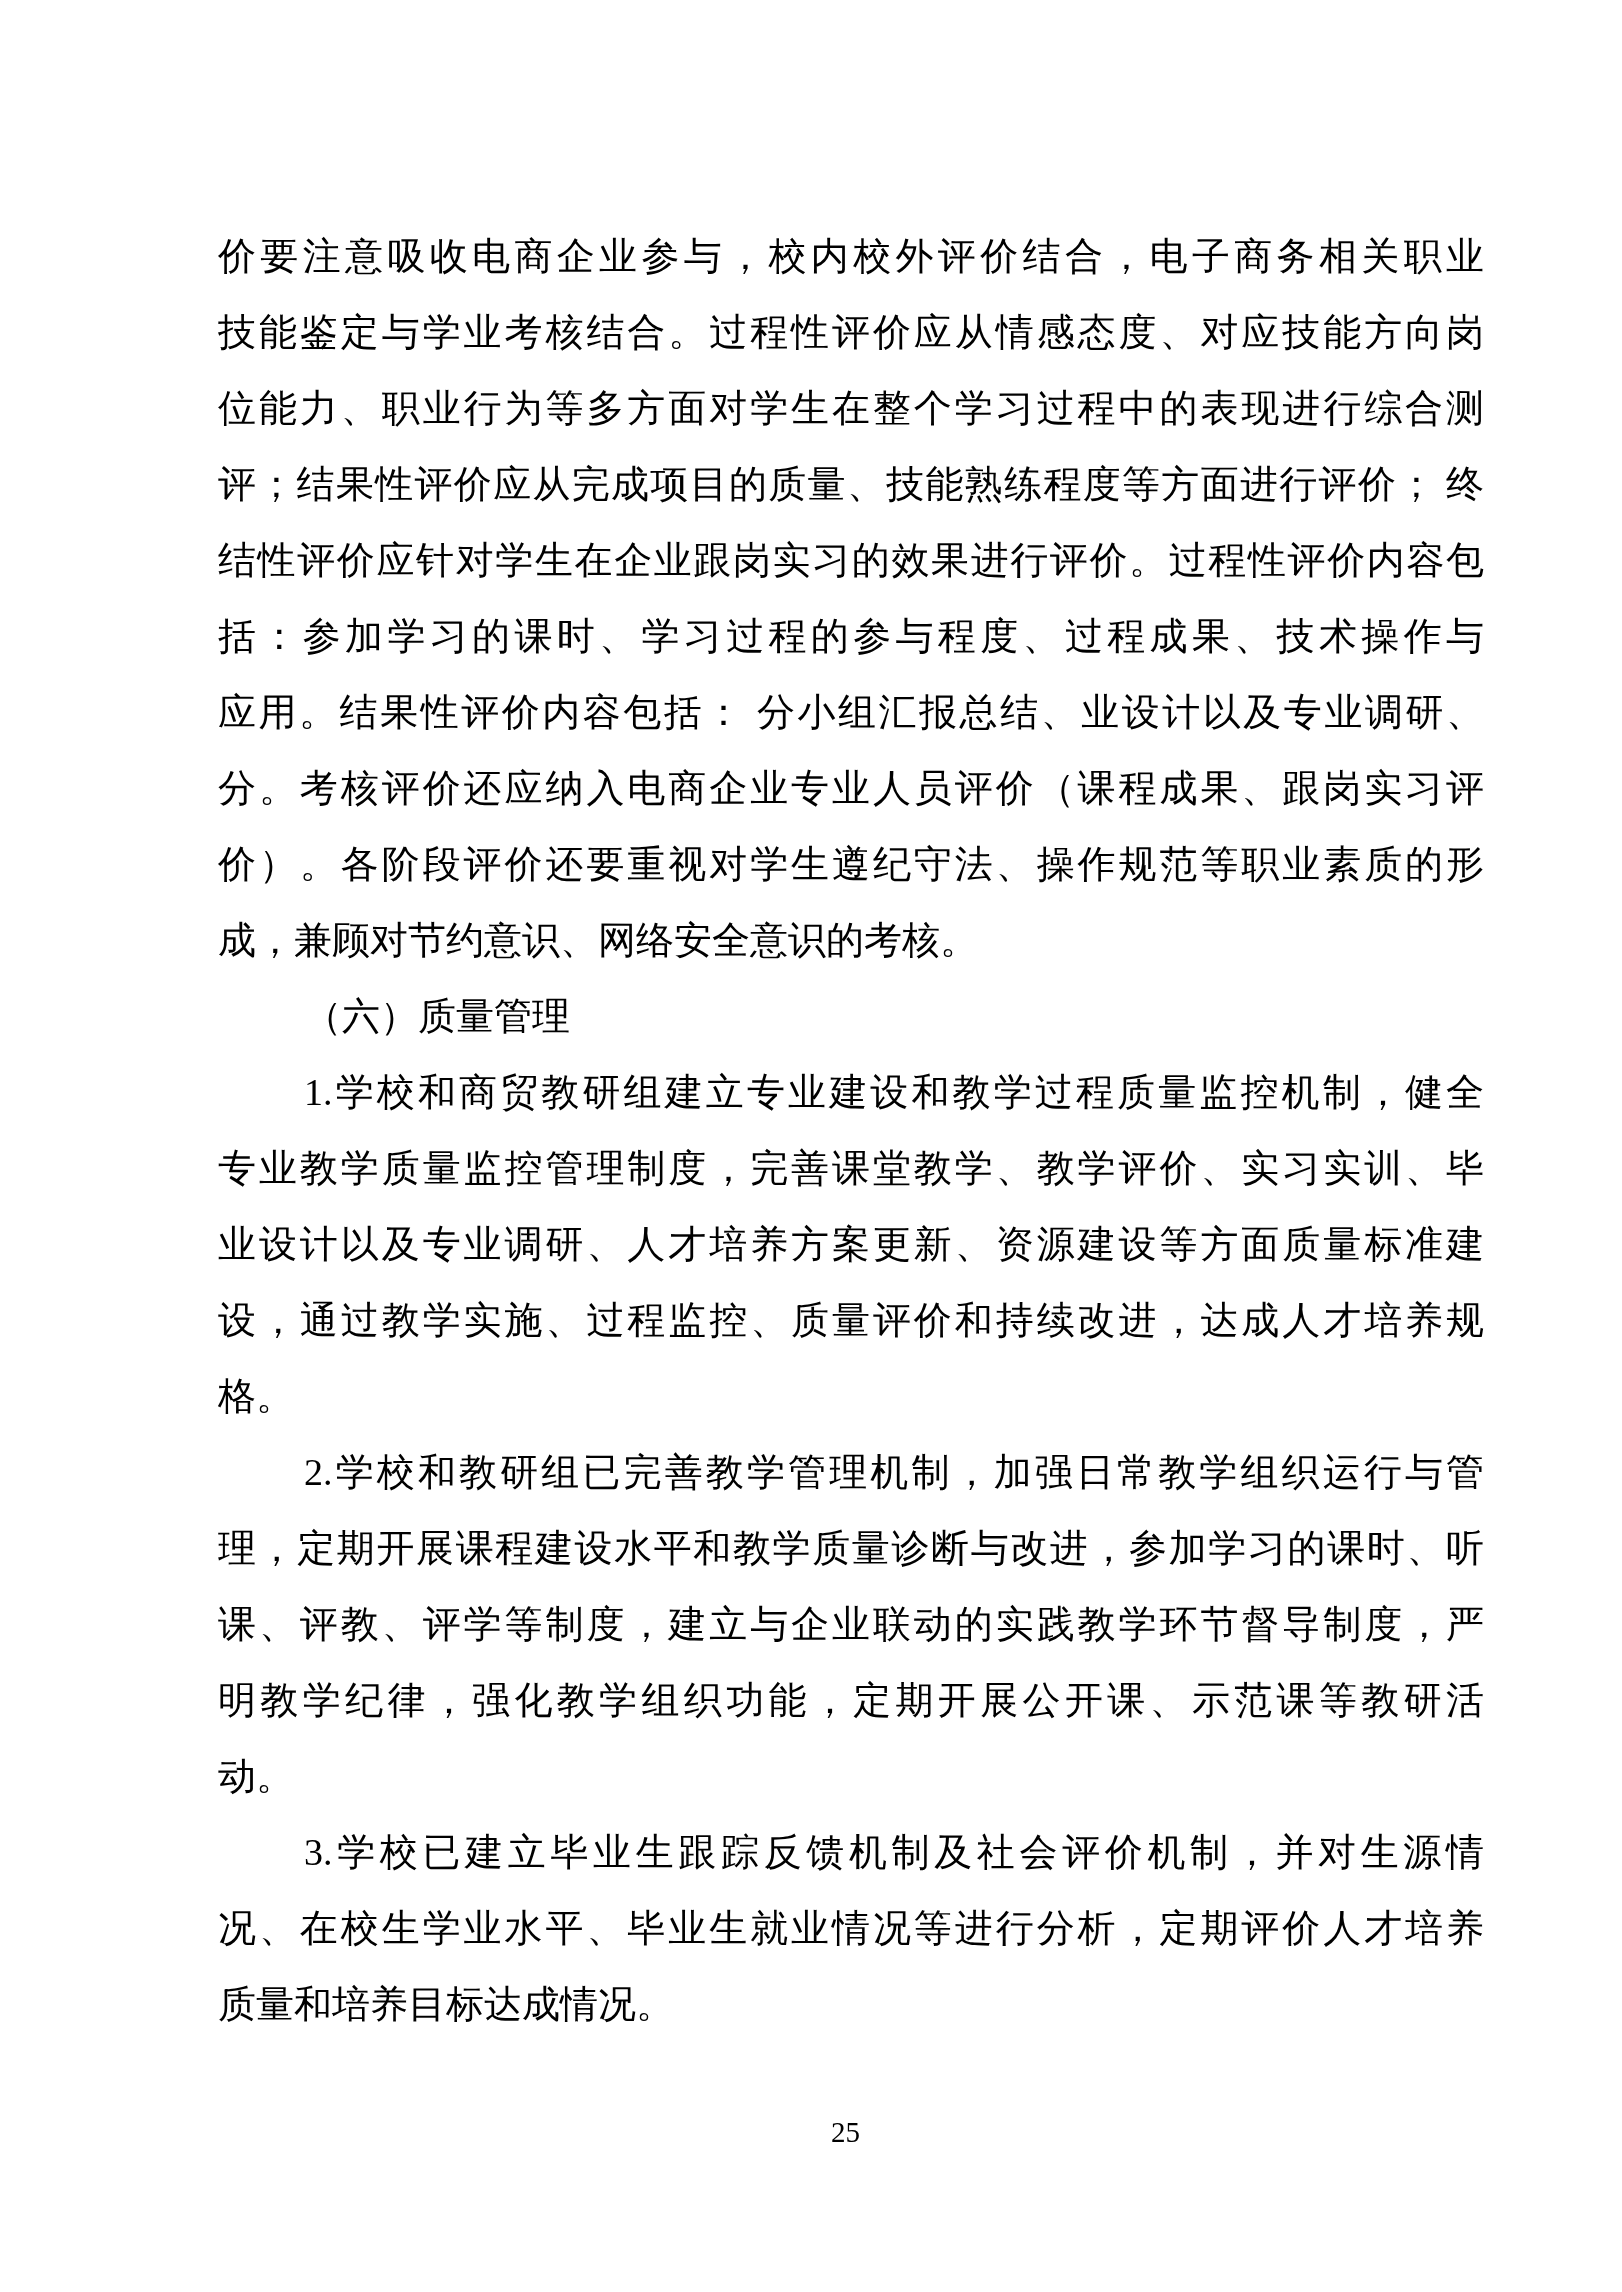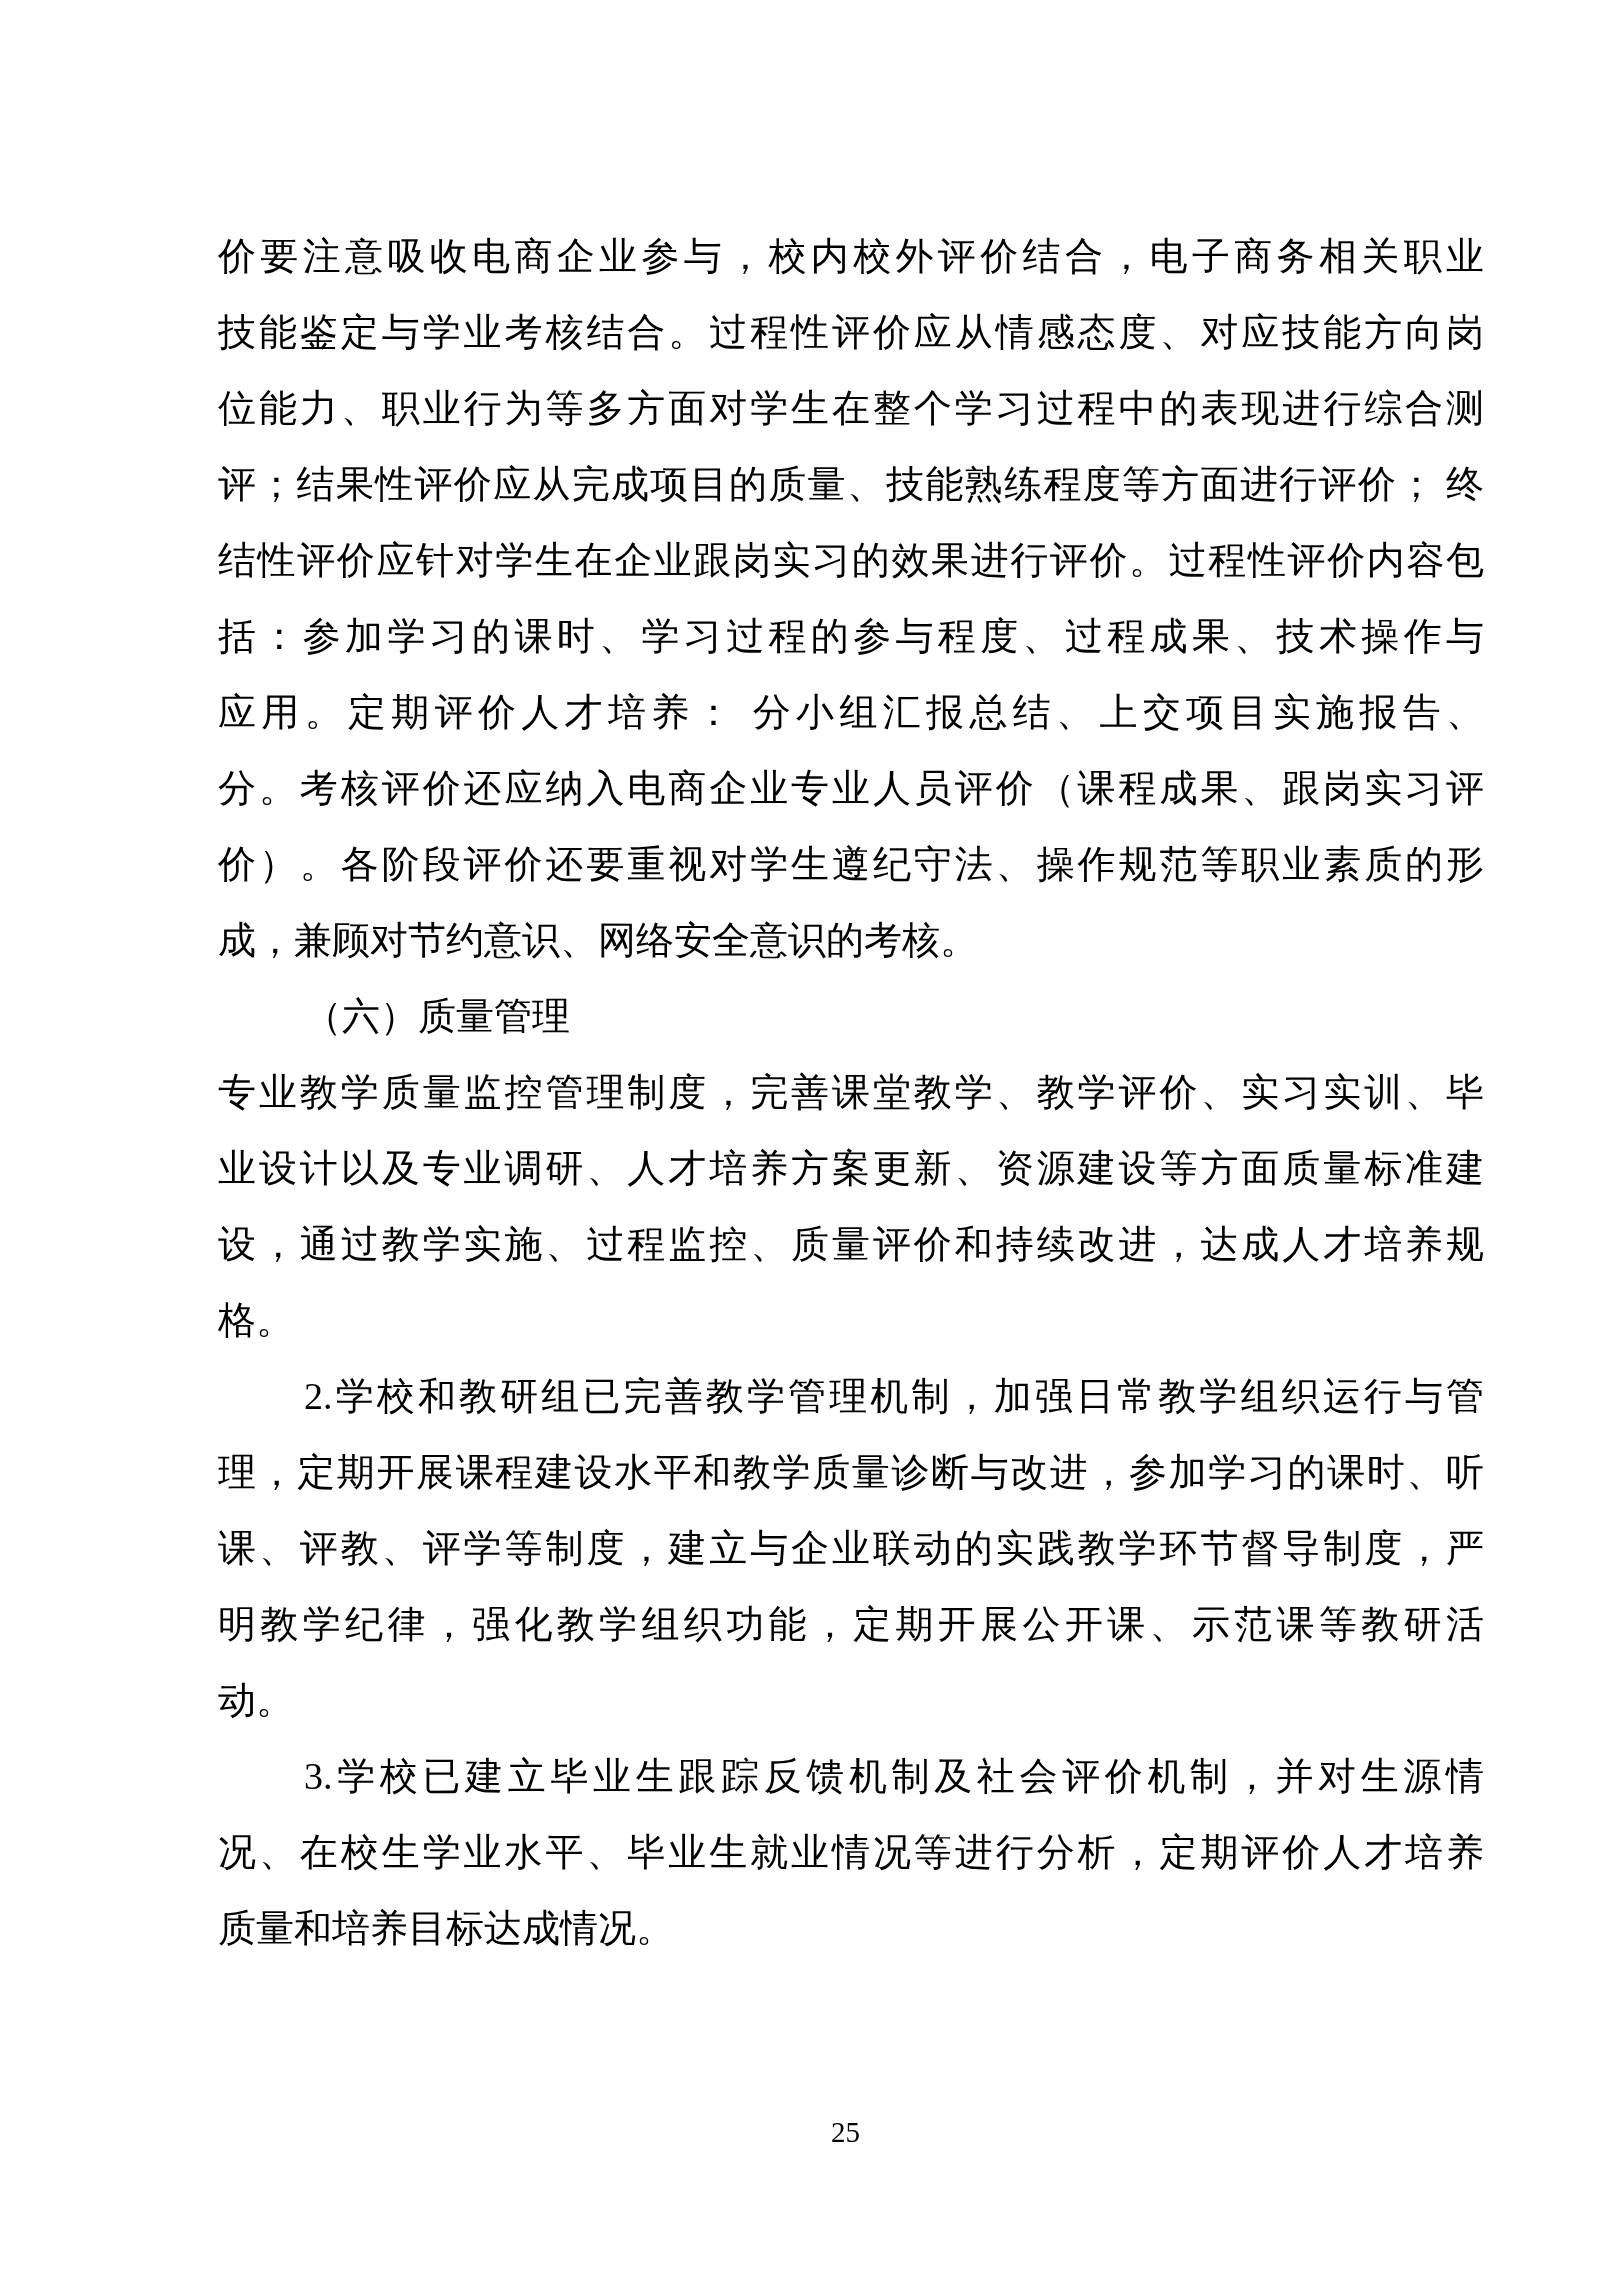--- a/index.html
+++ b/index.html
@@ -57,25 +57,26 @@
 
 <div class="page">
 
   <div class="text-block">
     <p class="line">价要注意吸收电商企业参与，校内校外评价结合，电子商务相关职业</p>
     <p class="line">技能鉴定与学业考核结合。过程性评价应从情感态度、对应技能方向岗</p>
     <p class="line">位能力、职业行为等多方面对学生在整个学习过程中的表现进行综合测</p>
     <p class="line">评；结果性评价应从完成项目的质量、技能熟练程度等方面进行评价； 终</p>
     <p class="line">结性评价应针对学生在企业跟岗实习的效果进行评价。过程性评价内容包</p>
     <p class="line">括：参加学习的课时、学习过程的参与程度、过程成果、技术操作与</p>
-    <p class="line">应用。定期评价人才培养： 分小组汇报总结、上交项目实施报告、</p>
+    <p class="line">应用。结果性评价内容包括： 分小组汇报总结、业设计以及专业调研、</p>
     <p class="line">分。考核评价还应纳入电商企业专业人员评价（课程成果、跟岗实习评</p>
     <p class="line">价）。各阶段评价还要重视对学生遵纪守法、操作规范等职业素质的形</p>
     <p class="line end">成，兼顾对节约意识、网络安全意识的考核。</p>
     <p class="line indent end">（六）质量管理</p>
+    <p class="line indent">1.学校和商贸教研组建立专业建设和教学过程质量监控机制，健全</p>
     <p class="line">专业教学质量监控管理制度，完善课堂教学、教学评价、实习实训、毕</p>
     <p class="line">业设计以及专业调研、人才培养方案更新、资源建设等方面质量标准建</p>
     <p class="line">设，通过教学实施、过程监控、质量评价和持续改进，达成人才培养规</p>
     <p class="line end">格。</p>
     <p class="line indent">2.学校和教研组已完善教学管理机制，加强日常教学组织运行与管</p>
     <p class="line">理，定期开展课程建设水平和教学质量诊断与改进，参加学习的课时、听</p>
     <p class="line">课、评教、评学等制度，建立与企业联动的实践教学环节督导制度，严</p>
     <p class="line">明教学纪律，强化教学组织功能，定期开展公开课、示范课等教研活</p>
     <p class="line end">动。</p>
     <p class="line indent">3.学校已建立毕业生跟踪反馈机制及社会评价机制，并对生源情</p>

